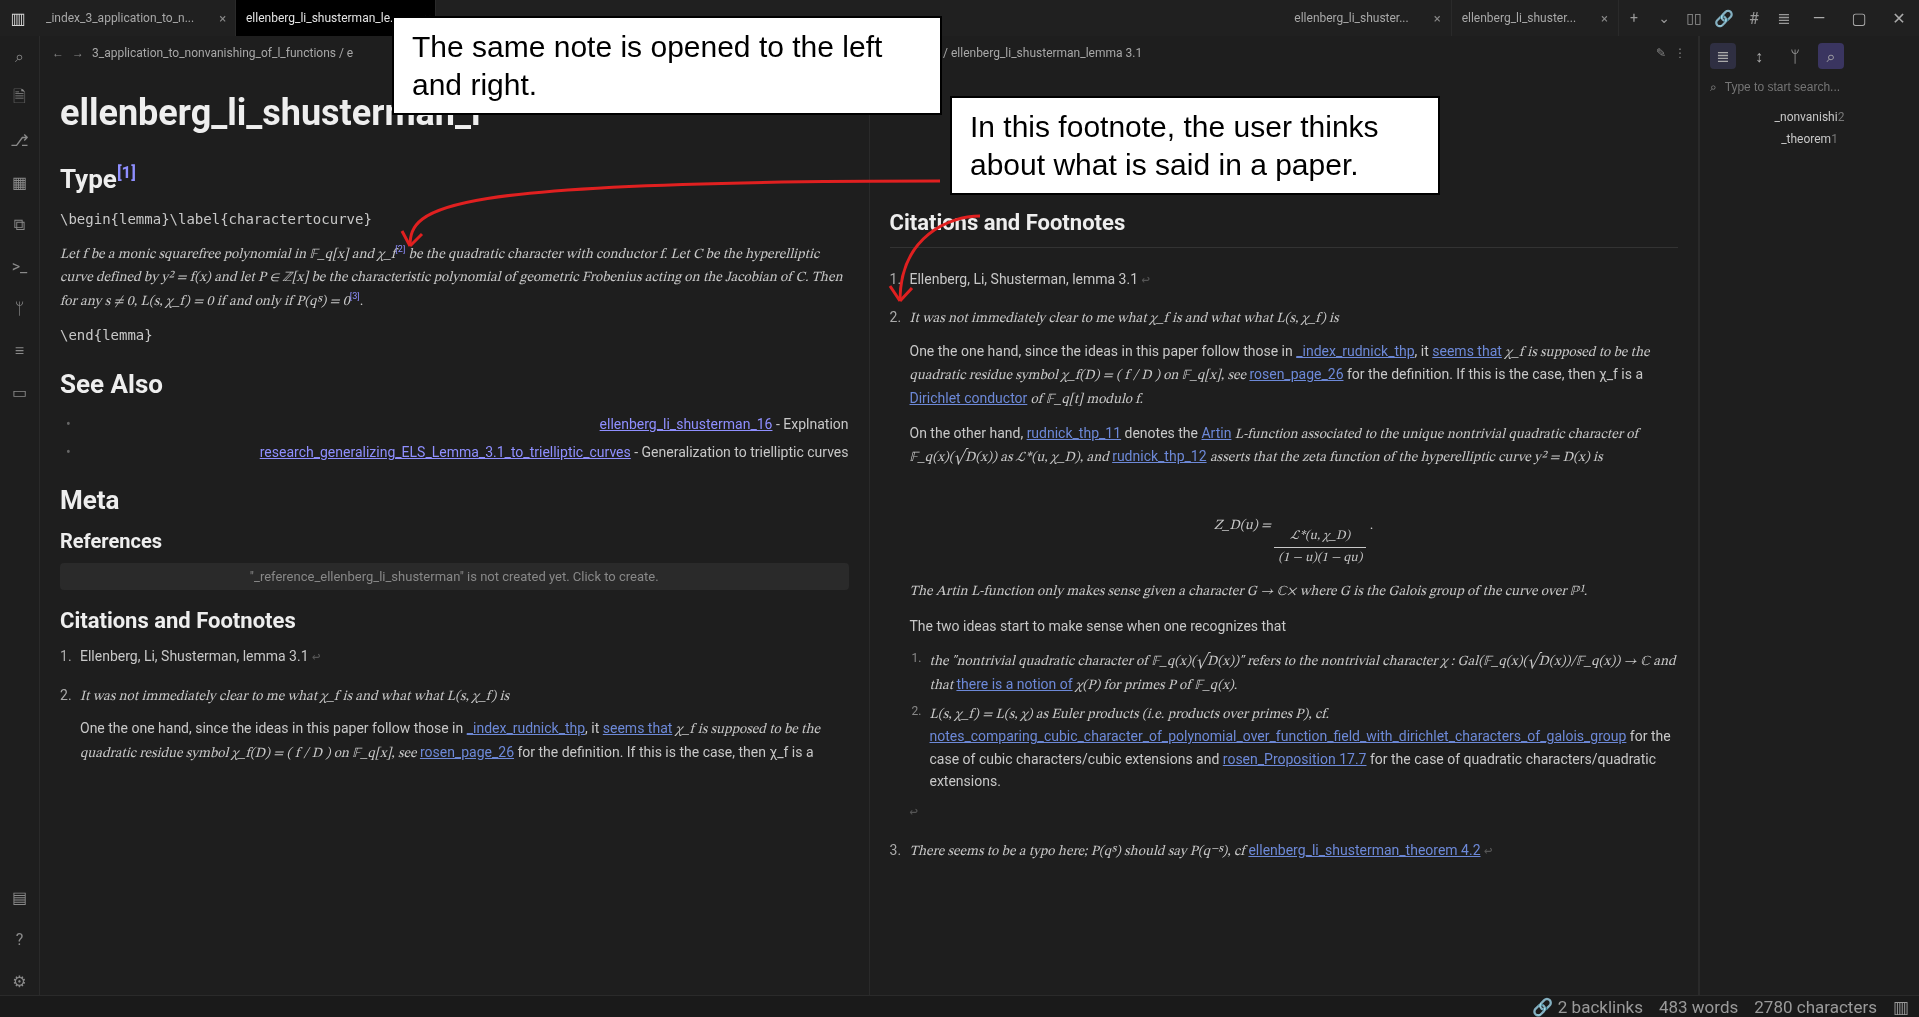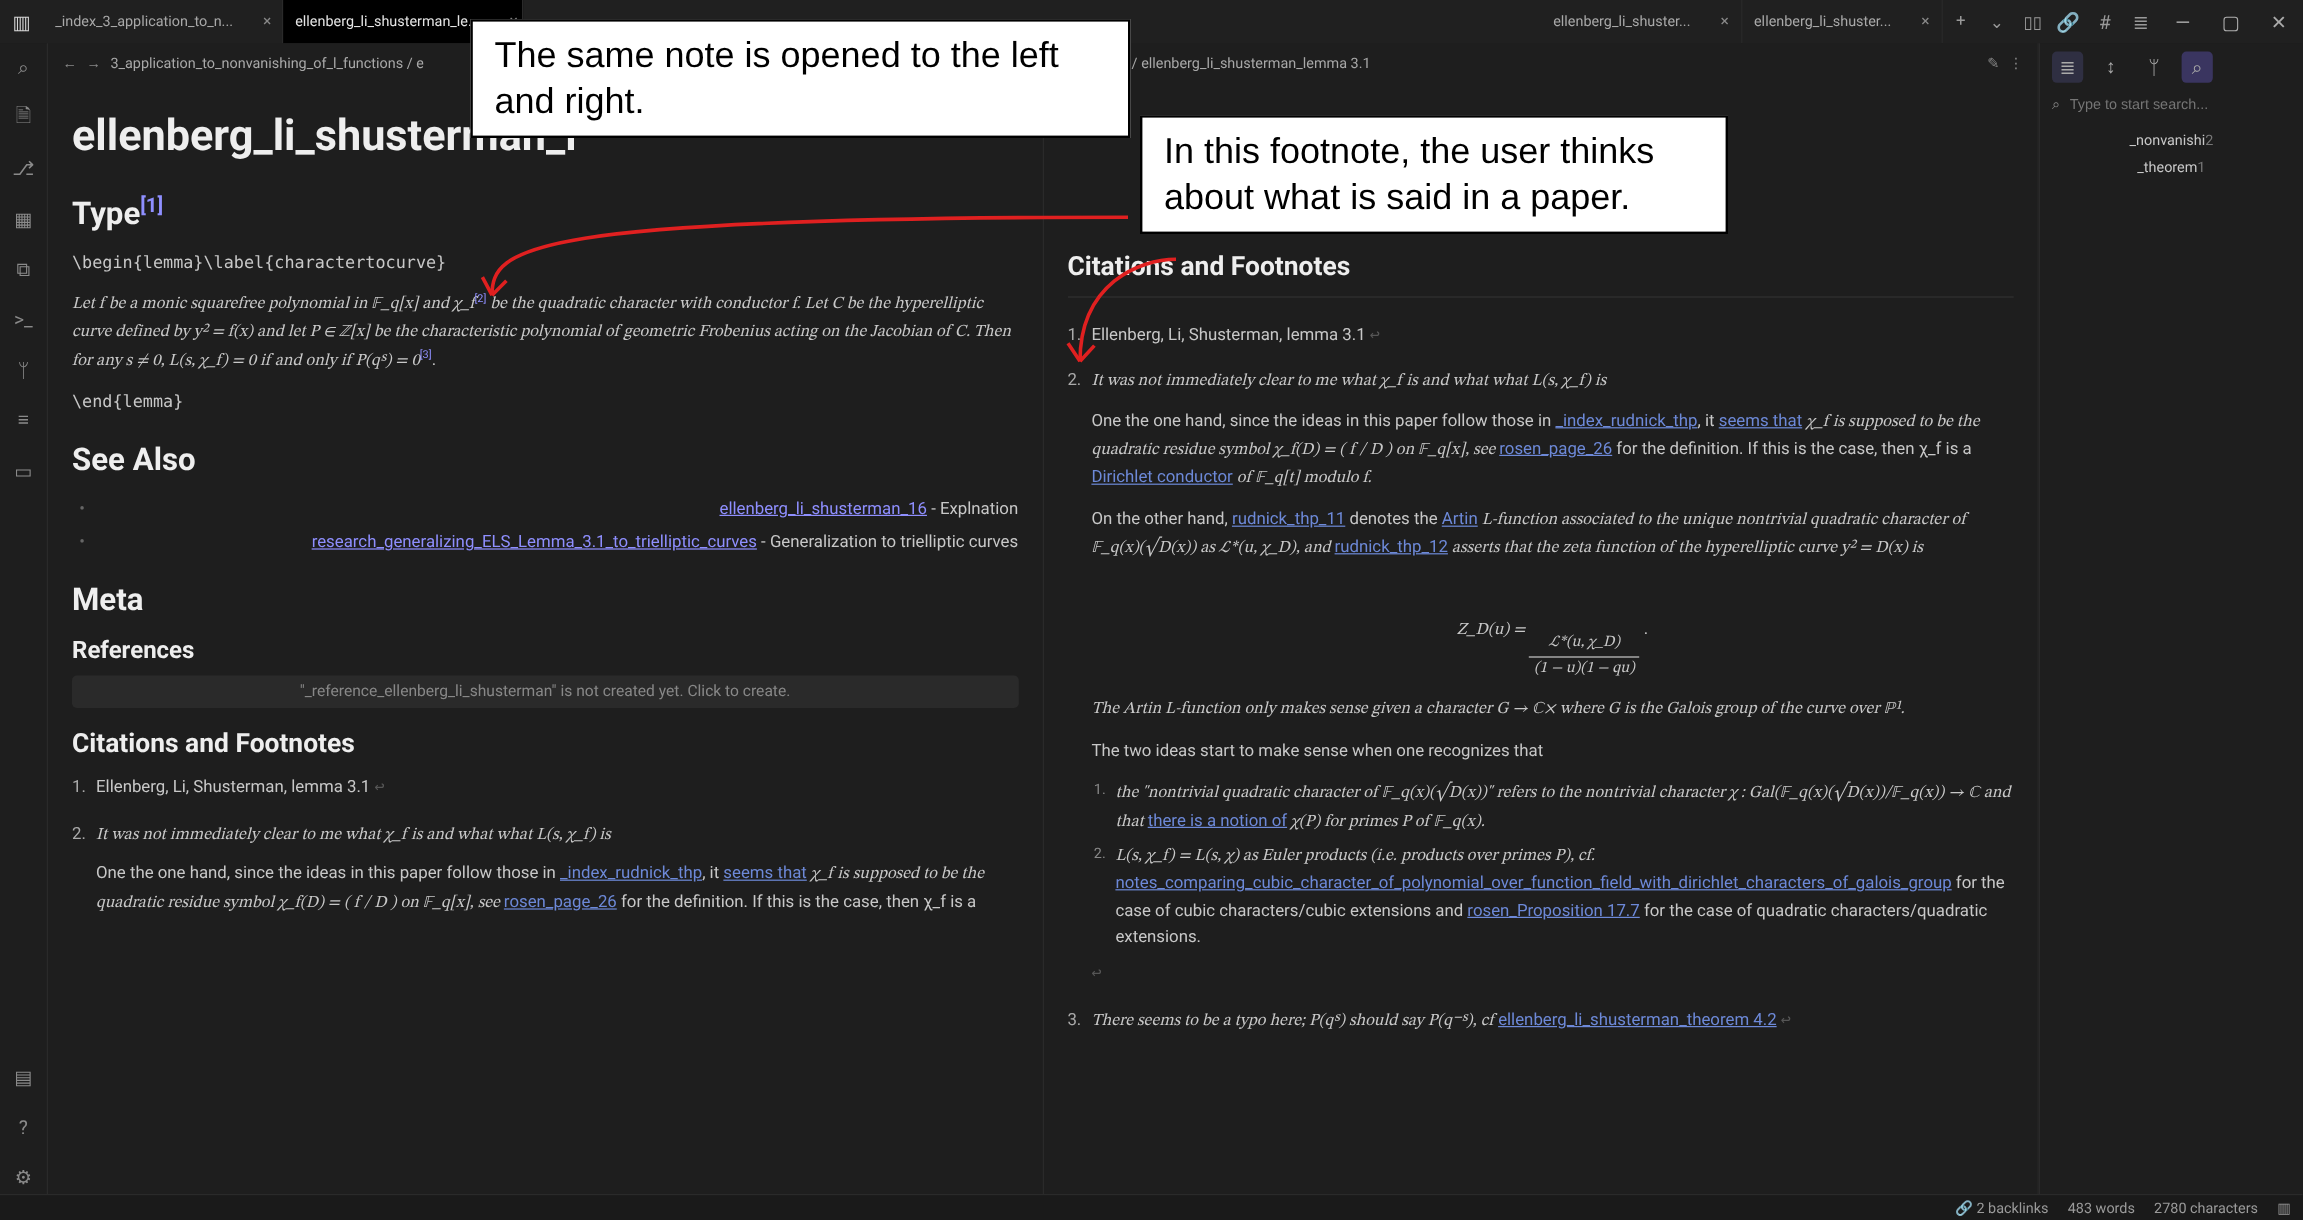--- a/index.html
+++ b/index.html
@@ -69,21 +69,21 @@
   .rightbar { width: 220px; background:#1e1e1e; border-left:1px solid #2a2a2a; display:flex; flex-direction:column; }
   .rb-tools { height:40px; display:flex; align-items:center; gap:10px; padding:0 10px; }
   .rb-tools .t { width:26px; height:26px; border-radius:4px; display:flex; align-items:center; justify-content:center; color:#aaa; }
   .rb-tools .t.active { background:#2f2f42; }
   .rb-search { display:flex; align-items:center; gap:8px; margin:4px 10px 12px 10px; color:#888; font-size:12px;}
   .rb-search input { flex:1; background:transparent; border:none; outline:none; color:#ddd; font-size:12px; }
   .rb-item { display:flex; justify-content:center; align-items:center; padding:4px 12px; font-size:12px; color:#c8c8c8; }
   .rb-item .count { color:#777; }
 
   
-  .statusbar { height:22px; background:#1a1a1a; border-top:1px solid #2a2a2a; display:flex; align-items:center; justify-content:flex-end; padding:0 10px; gap:16px; color:#9a9a9a; font-size:12px;}
+  .statusbar { height:22px; background:#1a1a1a; border-top:1px solid #2a2a2a; display:flex; align-items:center; justify-content:flex-end; padding:0 10px; gap:16px; color:#9a9a9a; font-size:17px;}
 
   
   .callout { position:absolute; background:#fff; color:#000; padding:10px 18px; font-size:30px; line-height:1.25; border:2px solid #000; z-index:50; font-family:"Segoe UI", Arial, sans-serif;}
   svg.anno { position:absolute; pointer-events:none; z-index:49; }
 </style>
 </head>
 <body>
 
 <div class="titlebar">
   <div class="left-icon">▥</div>

